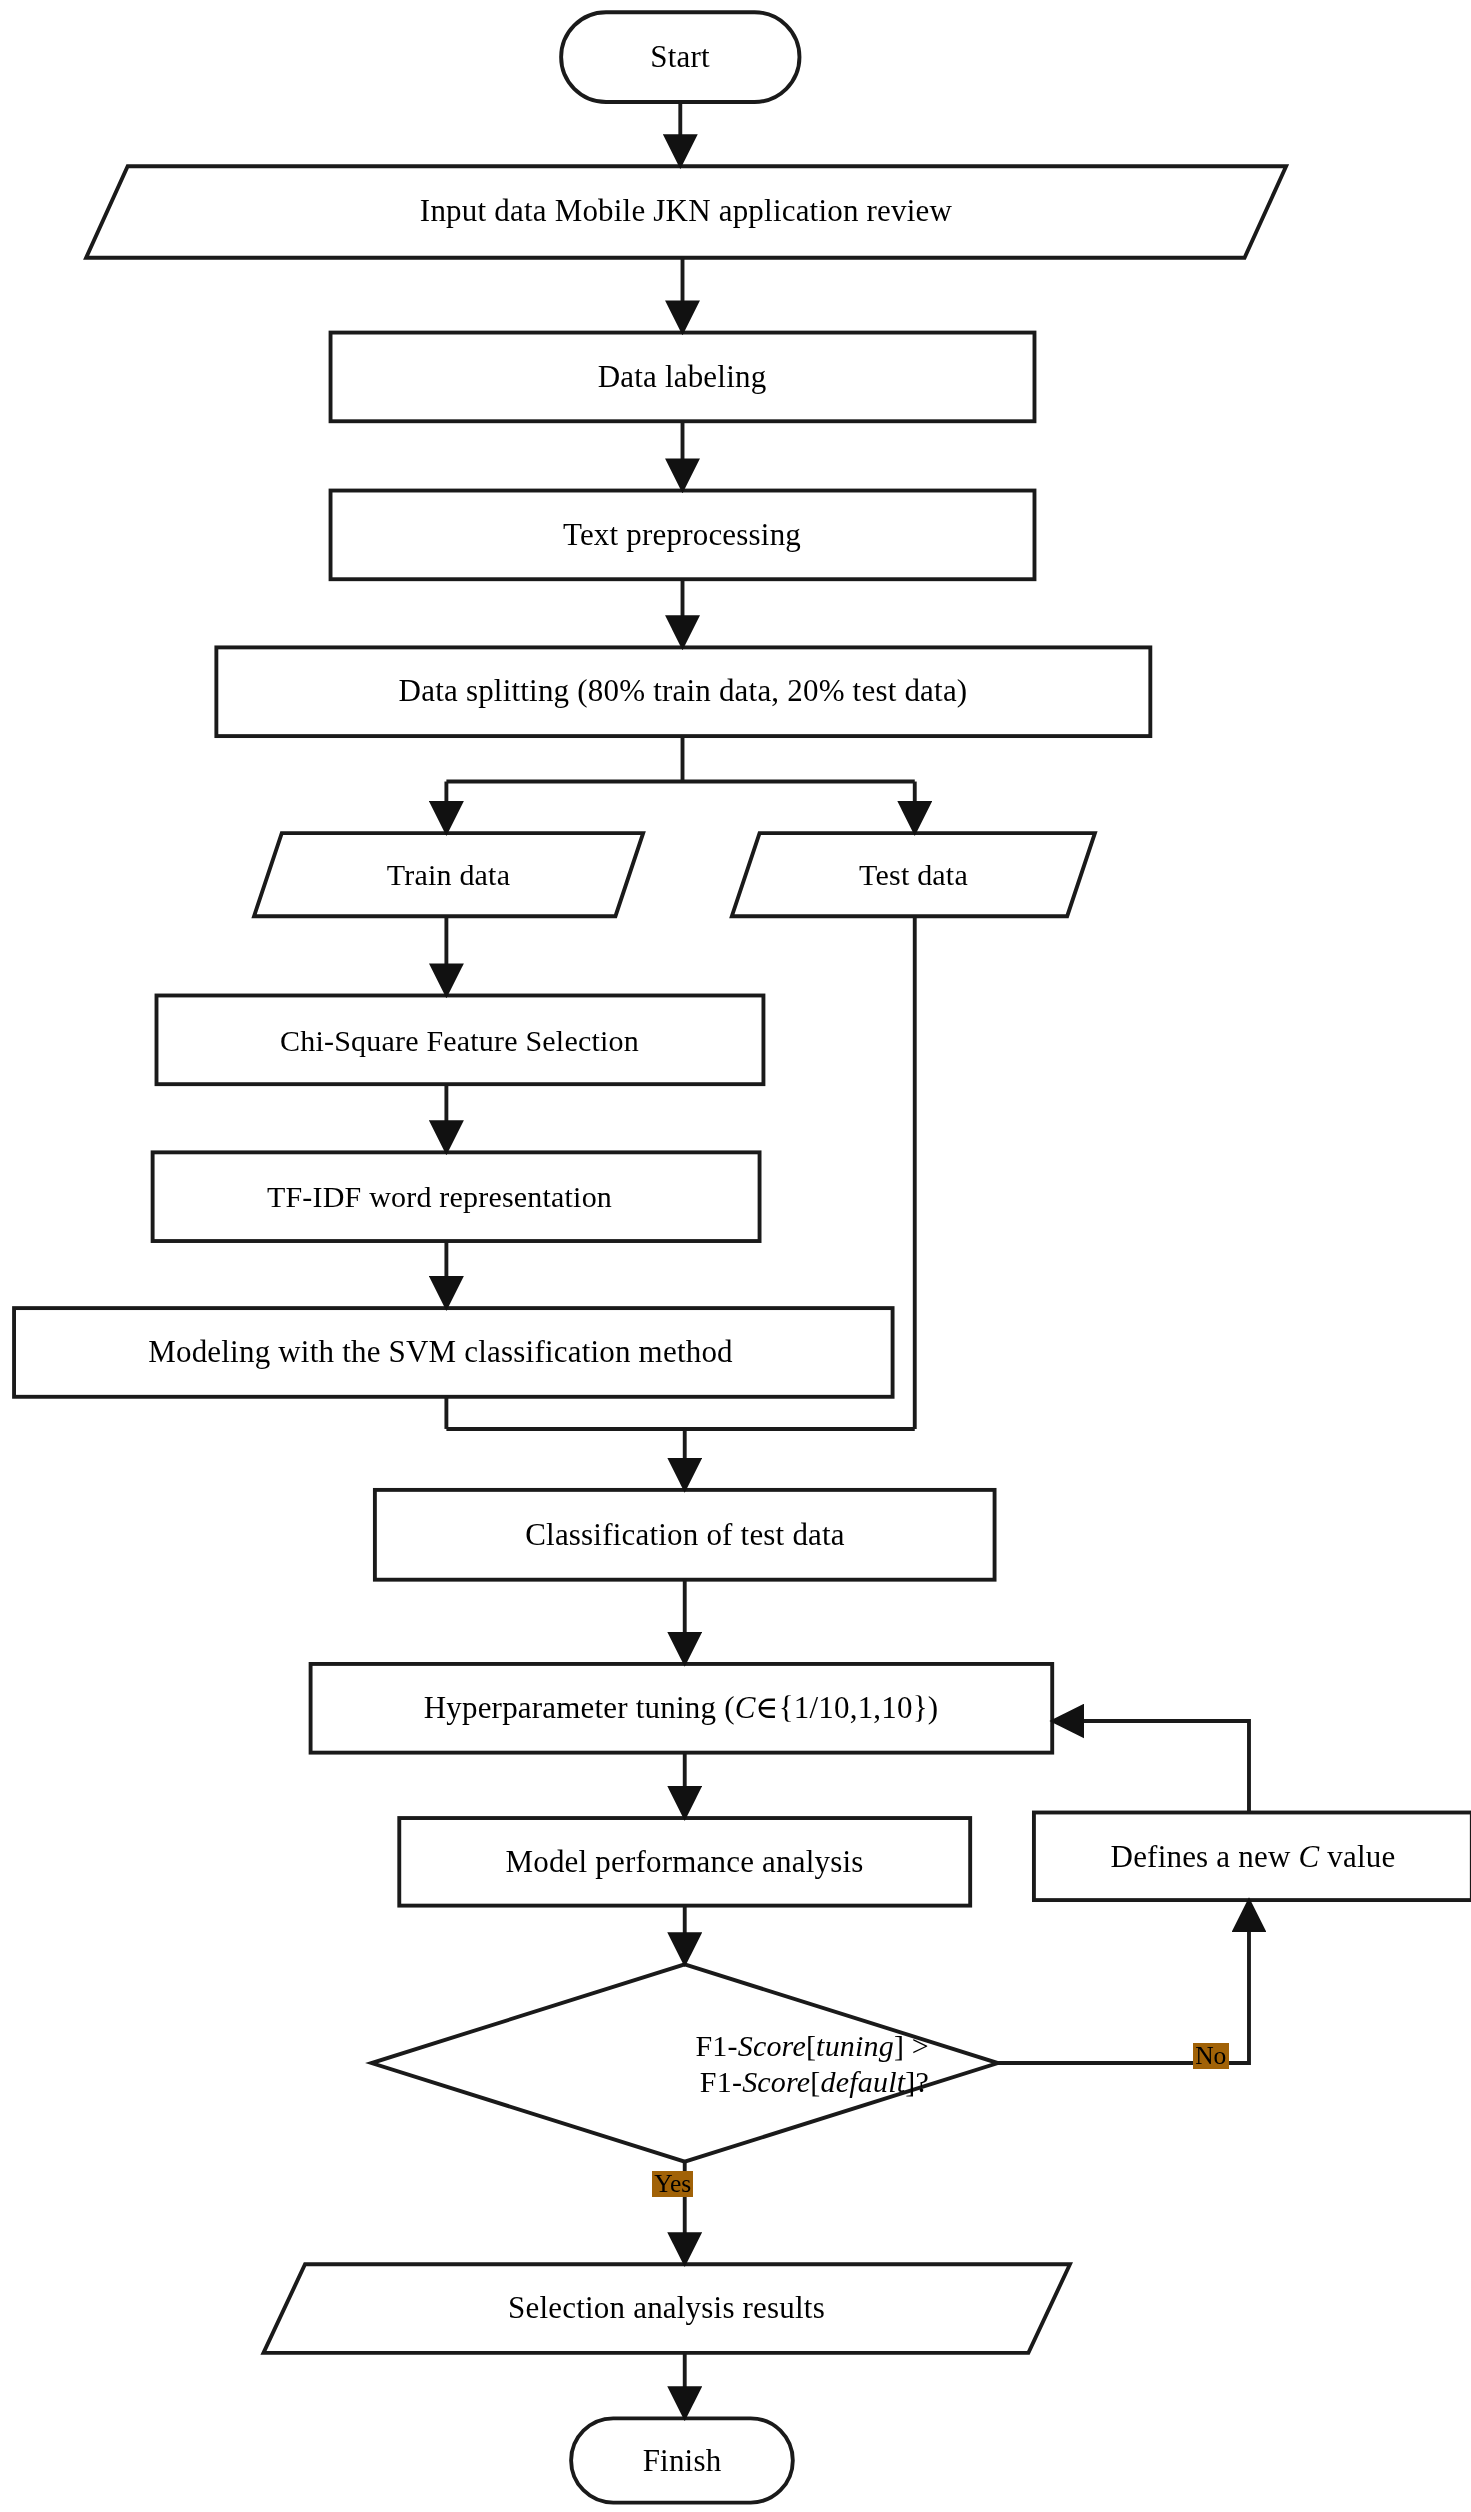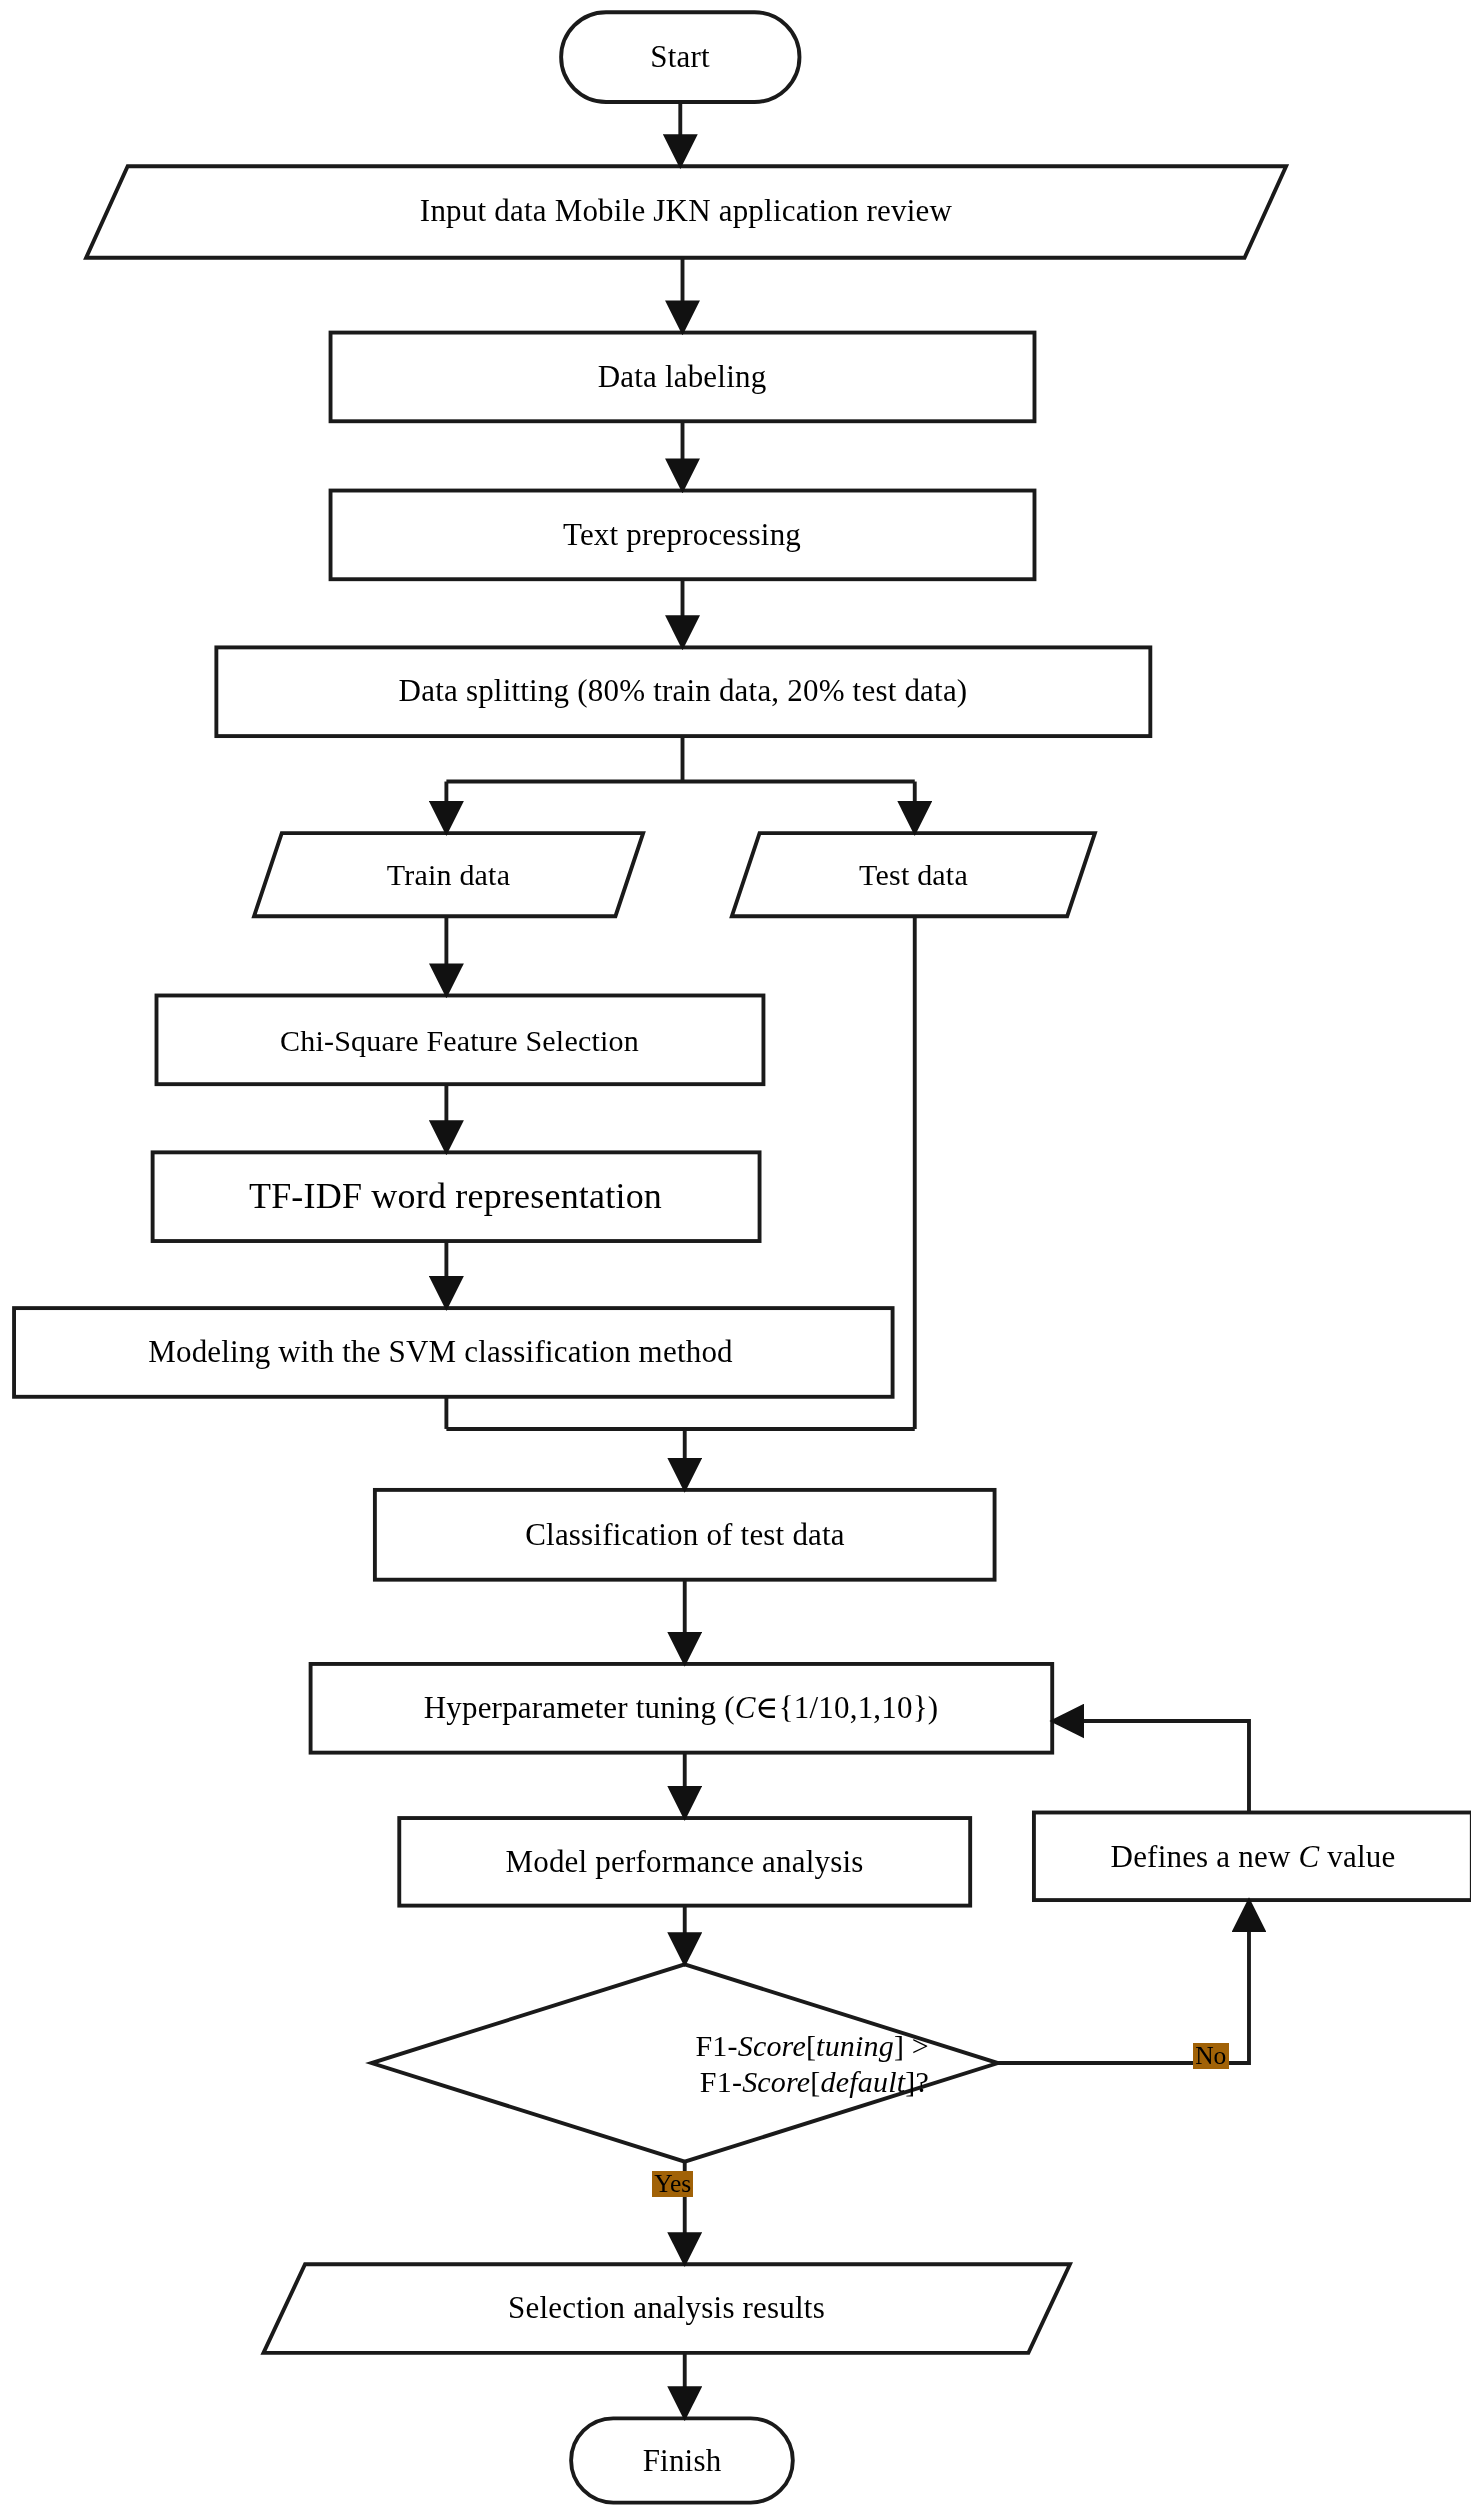--- a/index.html
+++ b/index.html
@@ -136,21 +136,21 @@
   <div class="node-label" style="left:330px; top:333px; width:704px; height:89px; font-size:31px;">Data labeling</div>
 
   <div class="node-label" style="left:216px; top:647px; width:934px; height:89px; font-size:31px;">Data splitting (80% train data, 20% test data)</div>
 
   <div class="node-label" style="left:254px; top:833px; width:389px; height:83px; font-size:30px;">Train data</div>
 
   <div class="node-label" style="left:732px; top:833px; width:363px; height:83px; font-size:30px;">Test data</div>
 
   <div class="node-label" style="left:156px; top:996px; width:607px; height:89px; font-size:30px;">Chi-Square Feature Selection</div>
 
-  <div class="node-label" style="left:152px; top:1152px; width:607px; height:89px; font-size:36px;">TF-IDF word representation</div>
+  <div class="node-label" style="left:136px; top:1152px; width:607px; height:89px; font-size:30px;">TF-IDF word representation</div>
 
   <div class="node-label" style="left:14px; top:1308px; width:853px; height:89px; font-size:31px;">Modeling with the SVM classification method</div>
 
   <div class="node-label" style="left:375px; top:1490px; width:620px; height:90px; font-size:31px;">Classification of test data</div>
 
   <div class="node-label" style="left:310px; top:1664px; width:742px; height:89px; font-size:31px;"><span>Hyperparameter tuning (</span><span class="it">C</span><span>∈{1/10,1,10})</span></div>
 
   <div class="node-label" style="left:399px; top:1818px; width:571px; height:88px; font-size:31px;">Model performance analysis</div>
 
   <div class="node-label" style="left:1034px; top:1813px; width:438px; height:88px; font-size:31px;"><span>Defines a new </span><span class="it">C</span><span> value</span></div>

